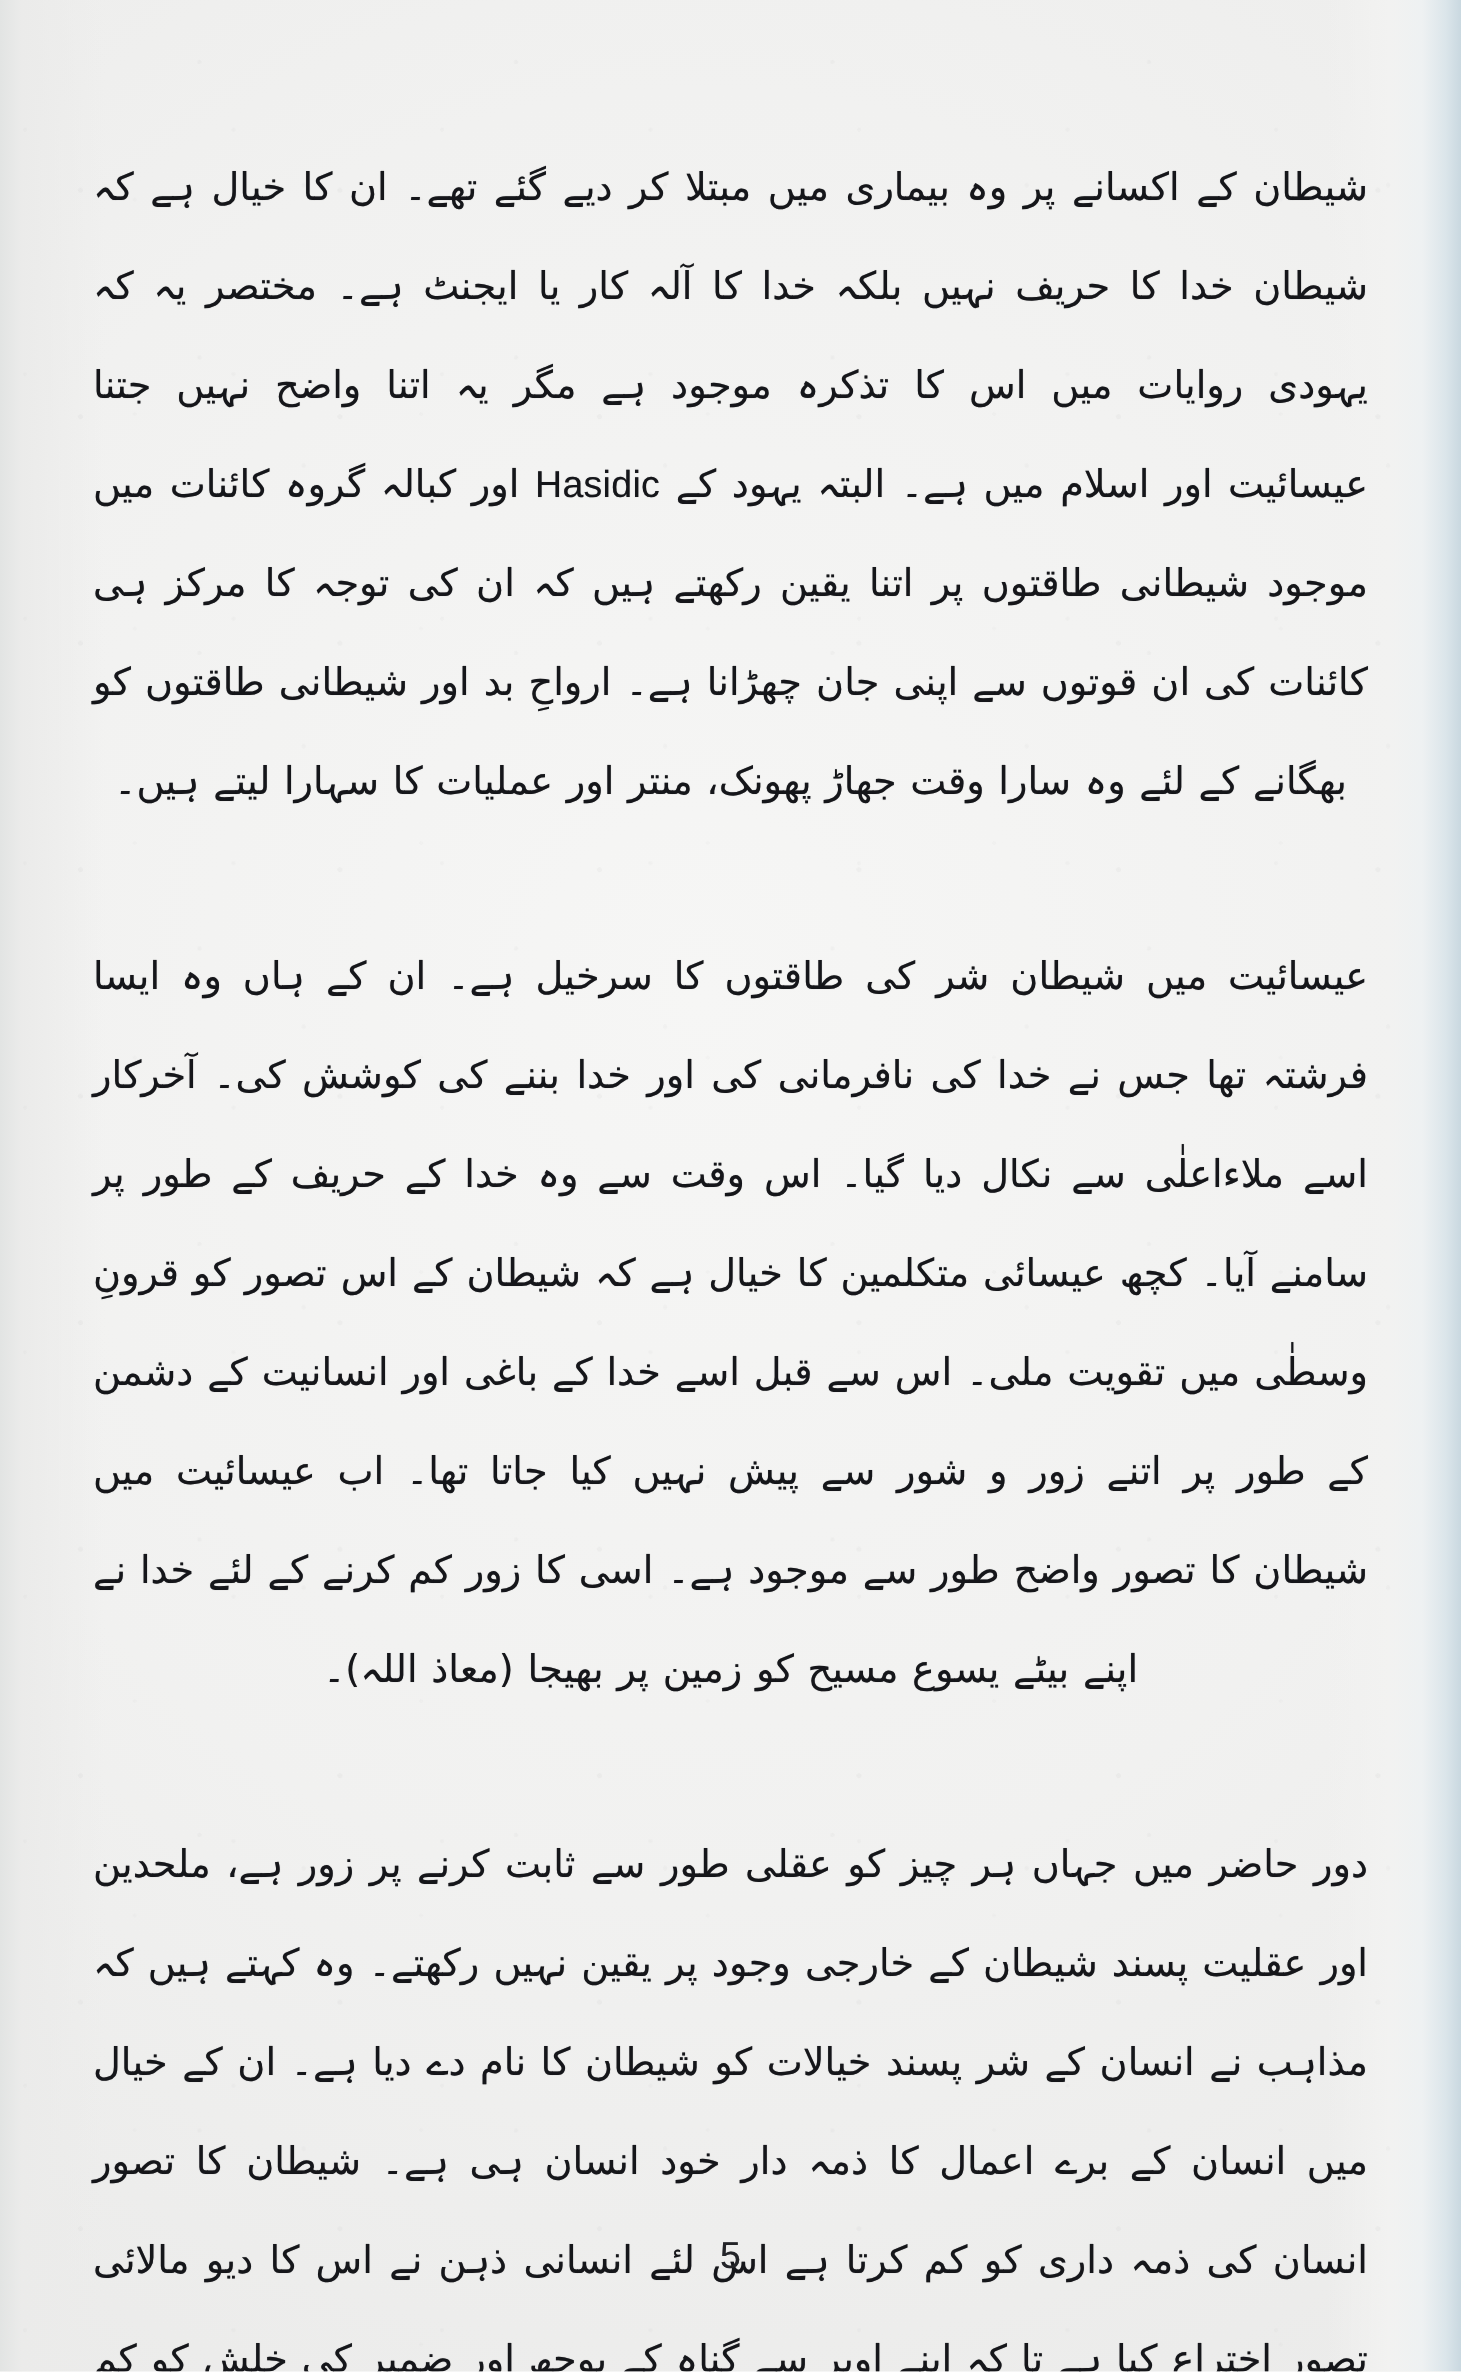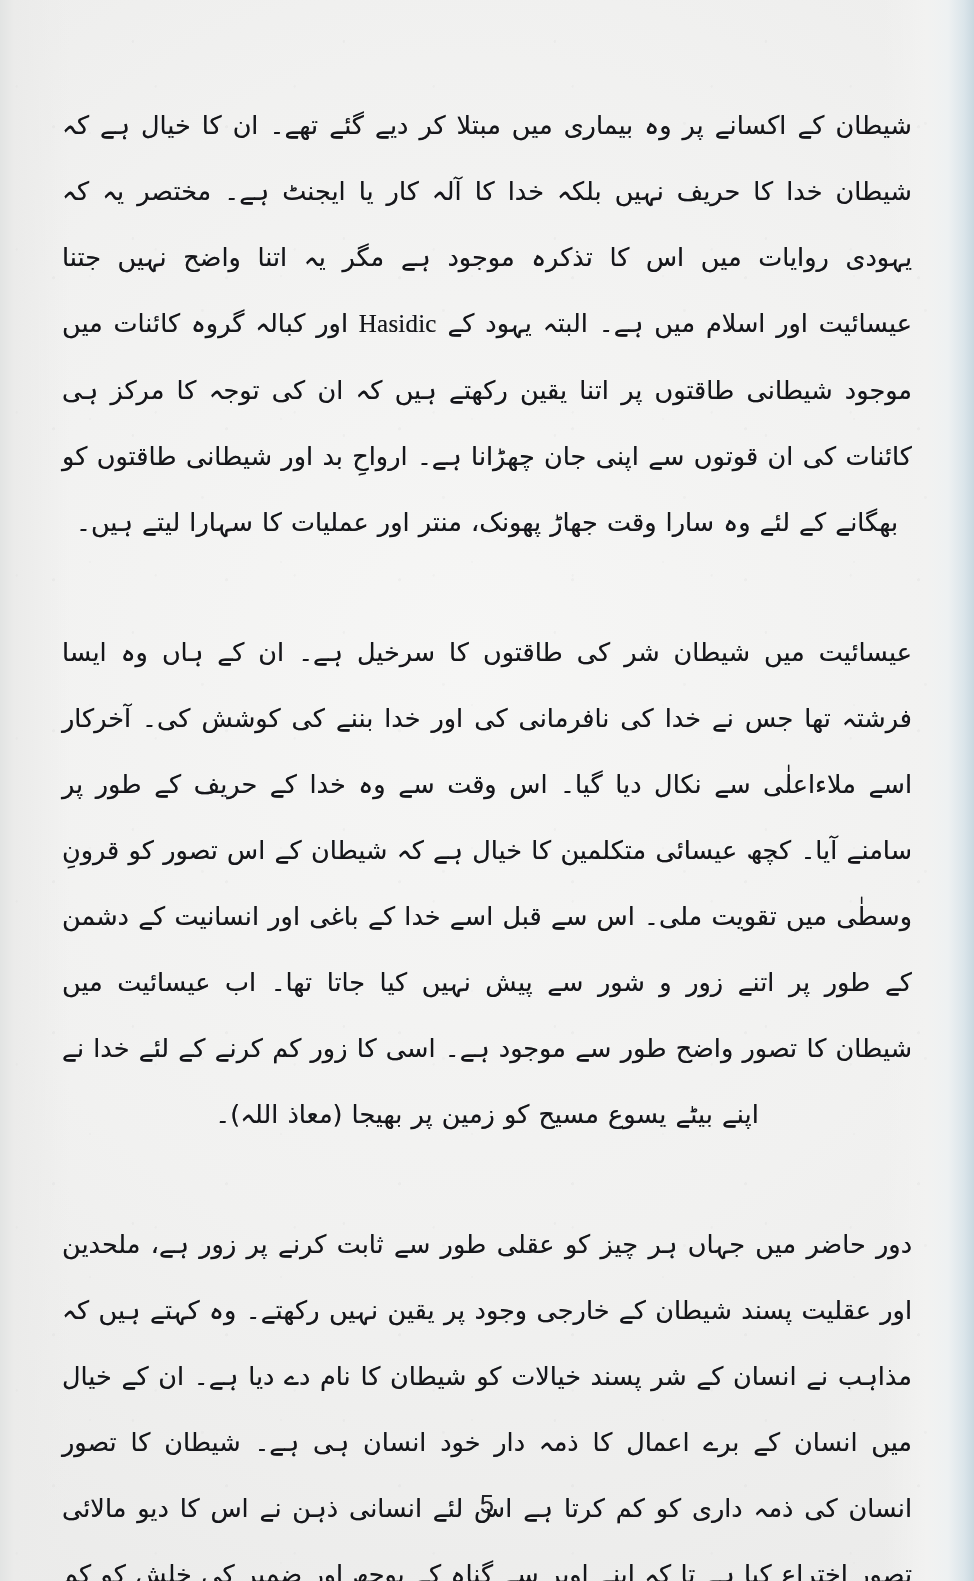--- a/index.html
+++ b/index.html
@@ -74,21 +74,21 @@
     margin: 0;
     
     text-shadow: 0 0 .45px rgba(20,20,24,.55);
   }
 
   .para + .para {
     margin-top: 64px;
   }
 
   .para .latin {
-    font-family: Liberation Serif, serif;
+    font-family: Liberation Sans, sans-serif;
     font-size: 25px;
     direction: ltr;
     unicode-bidi: isolate;
     letter-spacing: .2px;
   }
 
   .page-number {
     position: absolute;
     left: 0;
     right: 0;

